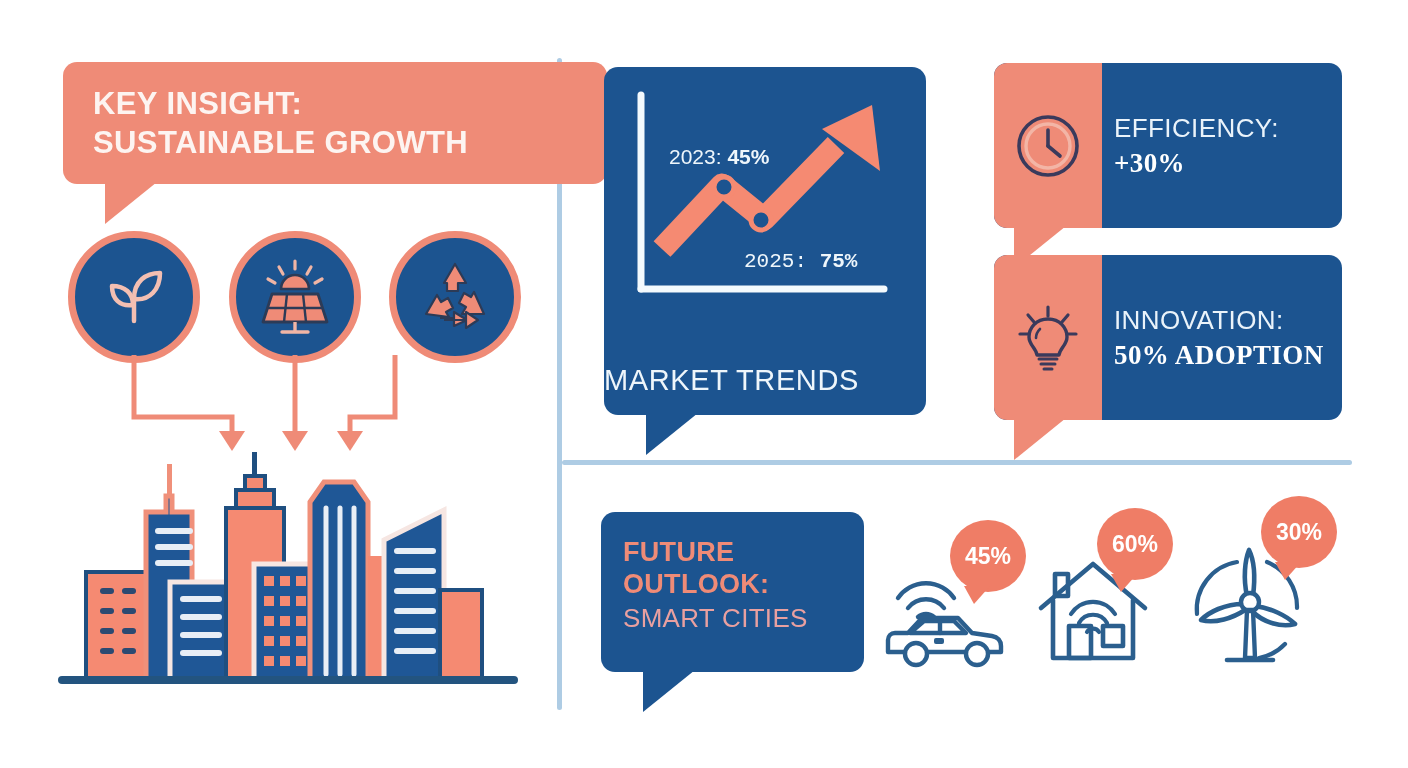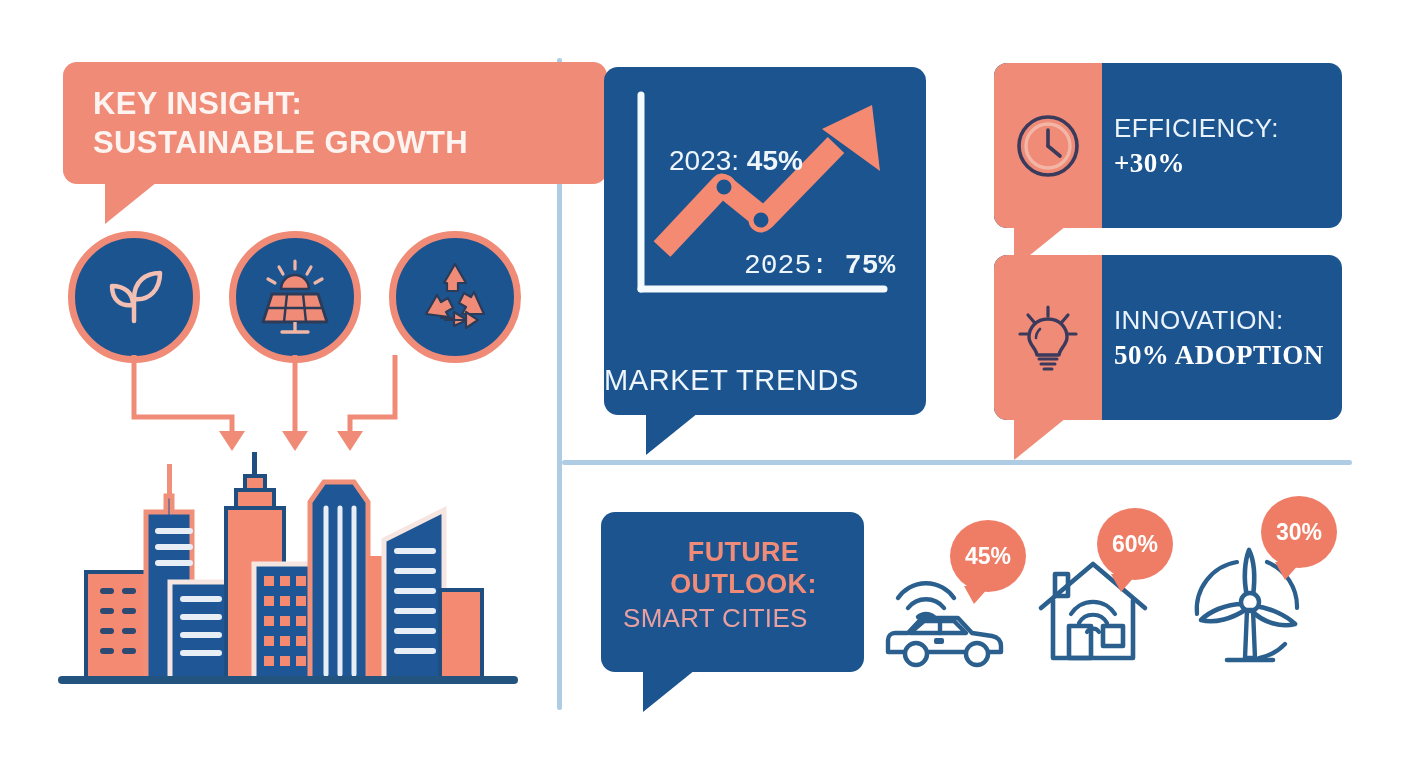--- a/index.html
+++ b/index.html
@@ -66,21 +66,21 @@
   .market-bubble {
     left: 604px; top: 67px; width: 322px; height: 348px;
     background: #1c5490; color: #1c5490;
   }
   .market-title {
     position: absolute; left: 0; right: 0; bottom: 18px;
     color: #eef6fb;
     font-size: 29px; letter-spacing: .6px;
   }
   .chart-label {
-    position: absolute; color: #eef6fb; font-size: 28px; white-space: nowrap;
+    position: absolute; color: #eef6fb; font-size: 21px; white-space: nowrap;
   }
   .chart-label b { font-weight: bold; }
   #lbl2023 { left: 65px; top: 78px; }
   #lbl2025 { left: 140px; top: 183px; font-family: Liberation Mono, monospace; }
 
   
   .stat-card {
     position: absolute; width: 348px; height: 165px;
     border-radius: 13px; overflow: visible;
     background: #1c5490; color: #ef8b77;
@@ -101,21 +101,21 @@
   #card-efficiency { left: 994px; top: 63px; }
   #card-innovation { left: 994px; top: 255px; }
 
   
   .future-bubble {
     left: 601px; top: 512px; width: 263px; height: 160px;
     background: #1c5490; color: #1c5490;
   }
   .future-bubble .l1 {
     color: #ef8b77; font-weight: bold; font-size: 27px; line-height: 1.18;
-    padding: 25px 0 0 22px; letter-spacing: .3px; text-align: center;
+    padding: 25px 0 0 22px; letter-spacing: .3px;
   }
   .future-bubble .l2 {
     color: #e9a0a0; font-size: 26px; padding: 2px 0 0 22px; letter-spacing: .3px;
   }
 
   
   .sc-item { position: absolute; }
   #sc-car { left: 880px; top: 560px; }
   #sc-home { left: 1035px; top: 552px; }
   #sc-wind { left: 1185px; top: 540px; }

